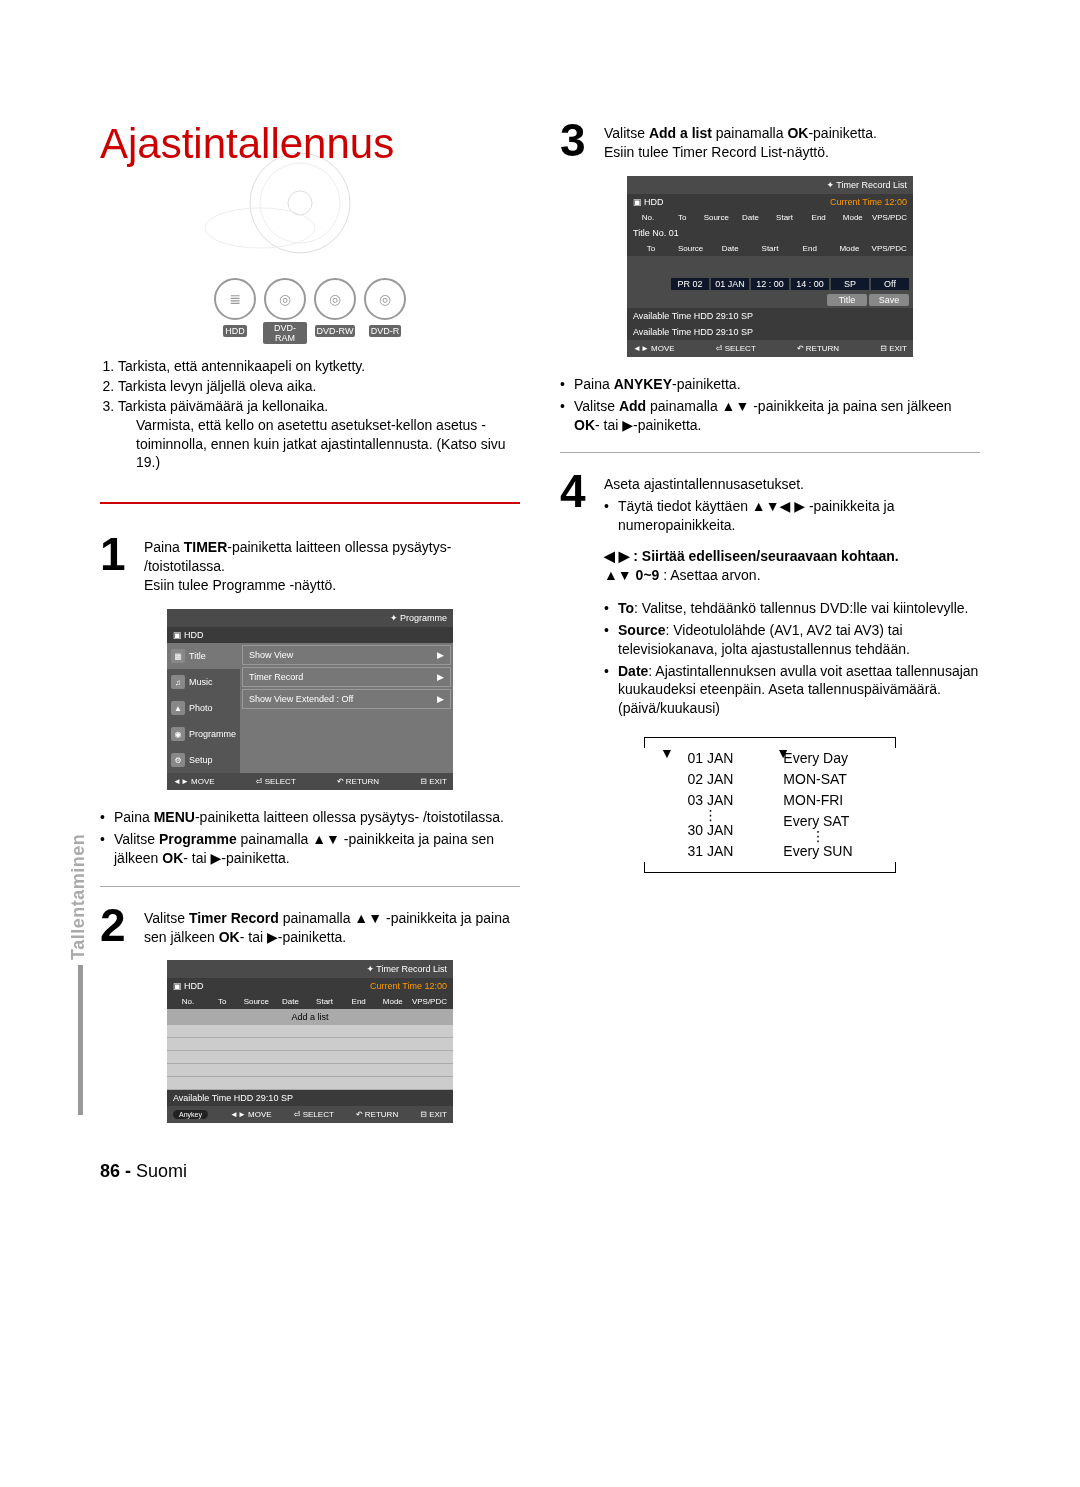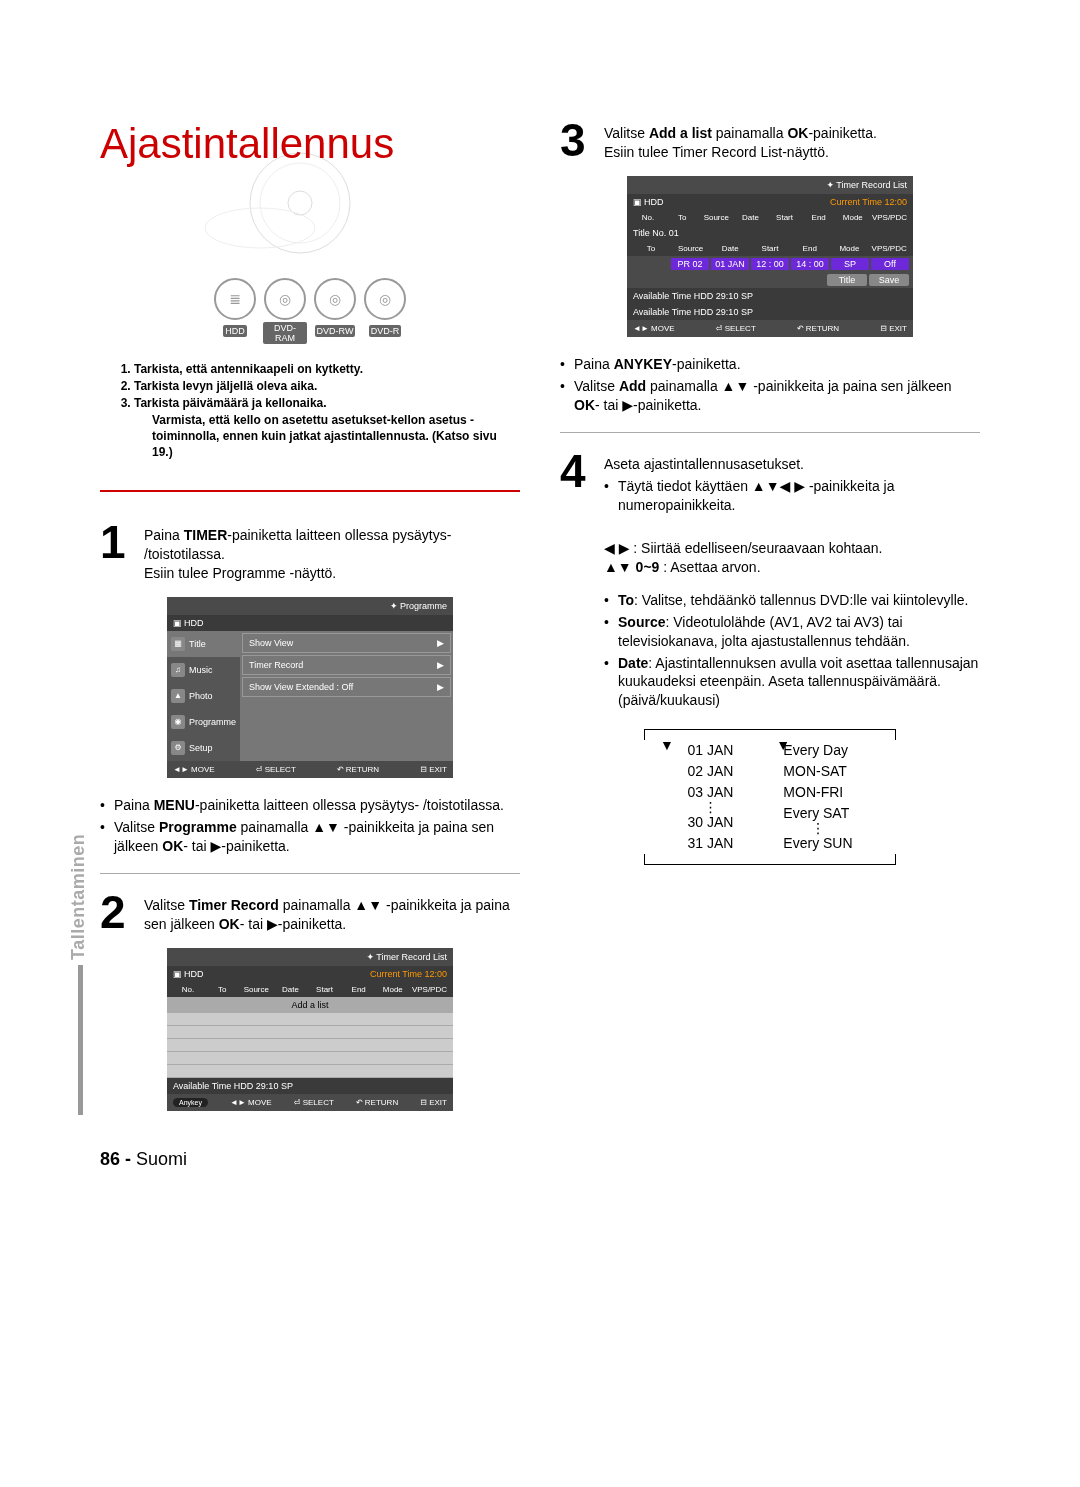--- a/index.html
+++ b/index.html
@@ -59,25 +59,24 @@
   }
   .icon-row .icon .lab {
     font-size: 9px;
     background:#666; color:#fff;
     padding:1px 2px;
     margin-top:2px;
     display:inline-block;
     border-radius:2px;
   }
   .numlist {
-    font-size: 12px;
+    font-size: 14px;
     line-height: 1.35;
-    margin: 16px;
+    margin: 0;
     padding: 0 0 0 18px;
-    font-weight: bold;
   }
   .numlist li { margin-bottom: 1px; }
   .indent { margin-left: 18px; display:block; }
   .divider {
     border: none;
     border-top: 2px solid #c00;
     margin: 30px 0;
   }
   .sec-head {
     display:flex;
@@ -157,21 +156,21 @@
   .ui-box .th{display:flex;padding:3px 6px;gap:4px;font-size:8px;background:#3a3a3a;}
   .ui-box .menu-l{display:flex;}
   .ui-box .menu-l .side{flex:0 0 72px;background:#555;}
   .ui-box .menu-l .side .mi{padding:6px 4px;font-size:9px;display:flex;align-items:center;gap:4px;}
   .ui-box .menu-l .side .mi .sq{width:14px;height:14px;background:#888;border-radius:2px;display:flex;align-items:center;justify-content:center;font-size:8px;}
   .ui-box .menu-l .side .mi.sel{background:#777;}
   .ui-box .menu-l .main{flex:1;background:#777;}
   .ui-box .menu-l .main .mi2{padding:4px 6px;font-size:9px;border:1px solid #999;margin:2px;display:flex;justify-content:space-between;}
   .ui-box .pillrow{display:flex;gap:2px;padding:2px 4px;}
   .ui-box .pillrow .p{flex:1;text-align:center;padding:1px 0;}
-  .ui-box .pillrow .p.orange{background:#6d28d9;}
+  .ui-box .pillrow .p.orange{background:#0f172a;margin-top:20px;}
   .ui-box .pillrow .p.btn{background:#888;border-radius:2px;}
   .sep-thin{border:none;border-top:1px solid #aaa;margin:18px 0;}
   .date-figure{
     width:260px;margin:16px auto;font-size:14px;line-height:1.5;
     position:relative;
   }
   .date-figure .cols2{display:flex;gap:50px;justify-content:center;}
   .date-figure .c{text-align:left;}
   .date-figure .vdots{text-align:center;line-height:0.6;letter-spacing:0;}
   .date-figure .arrow-top, .date-figure .arrow-bot{
@@ -433,21 +432,21 @@
     <hr class="sep-thin">
 
     <div class="step">
       <div class="num">4</div>
       <div class="body">
         <span>Aseta ajastintallennusasetukset.</span>
         <div class="bullet">
             <span class="dot">•</span>
             <div>Täytä tiedot käyttäen ▲▼◀ ▶ -painikkeita ja numeropainikkeita.</div>
           </div>
-        <div style="margin-top:24px;">◀ ▶ : Siirtää edelliseen/seuraavaan kohtaan.</div>
+        <div style="margin-top:12px;font-weight:bold;">◀ ▶ : Siirtää edelliseen/seuraavaan kohtaan.</div>
         <div><span>▲▼ </span><b>0~9</b><span> : Asettaa arvon.</span></div>
 
         <div class="bullet" style="margin-top:14px;">
             <span class="dot">•</span>
             <div><b>To</b><span>: Valitse, tehdäänkö tallennus DVD:lle vai kiintolevylle.</span></div>
           </div>
         <div class="bullet">
             <span class="dot">•</span>
             <div><b>Source</b><span>: Videotulolähde (AV1, AV2 tai AV3) tai televisiokanava, jolta ajastustallennus tehdään.</span></div>
           </div>

